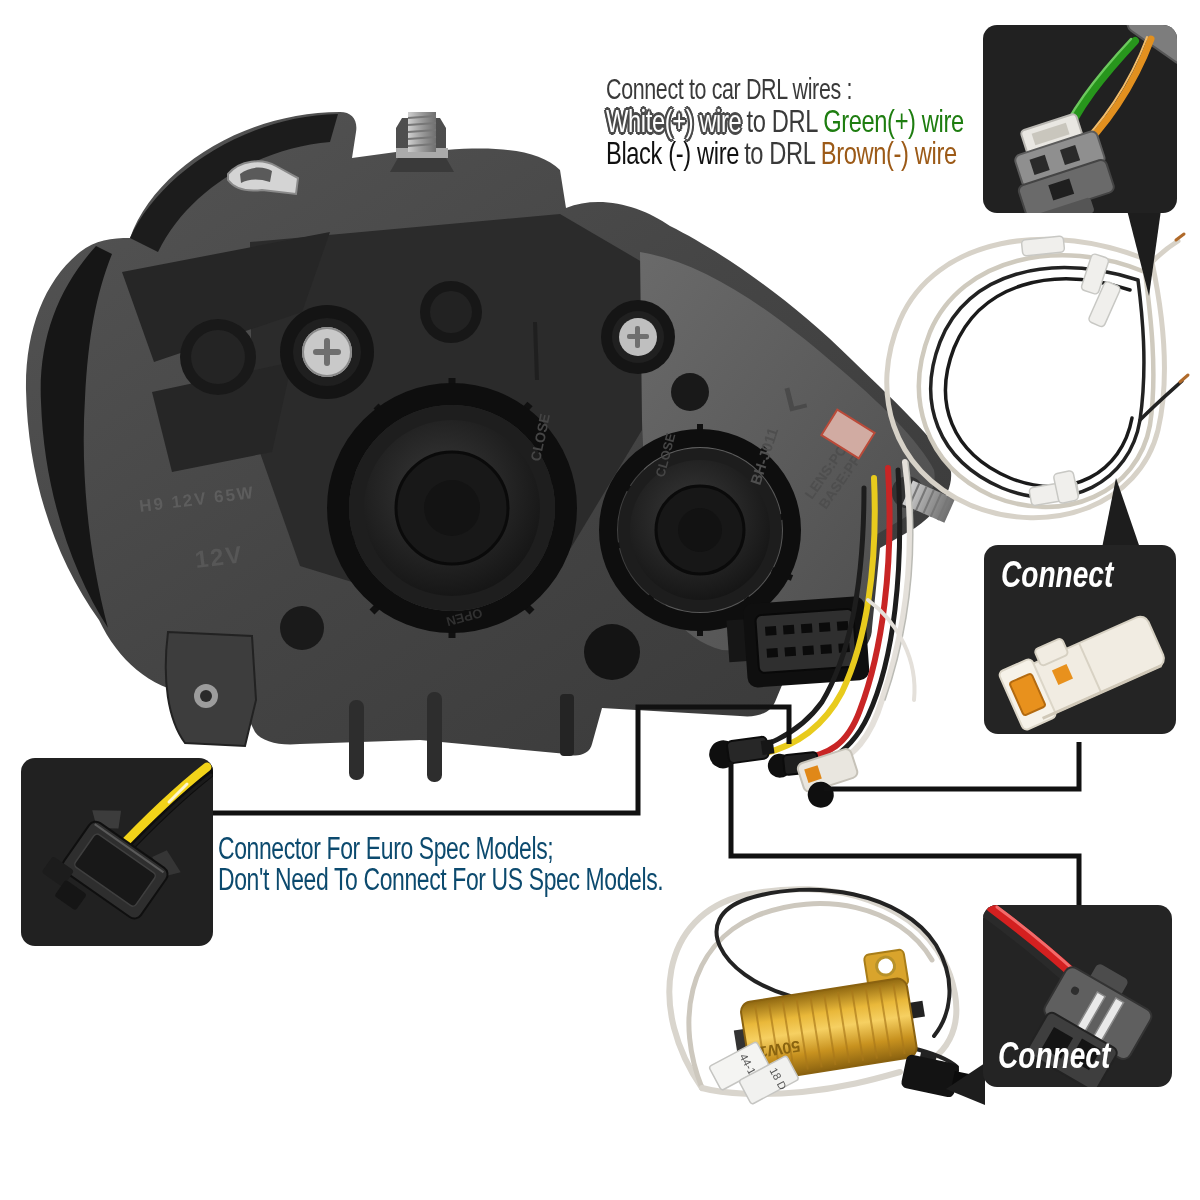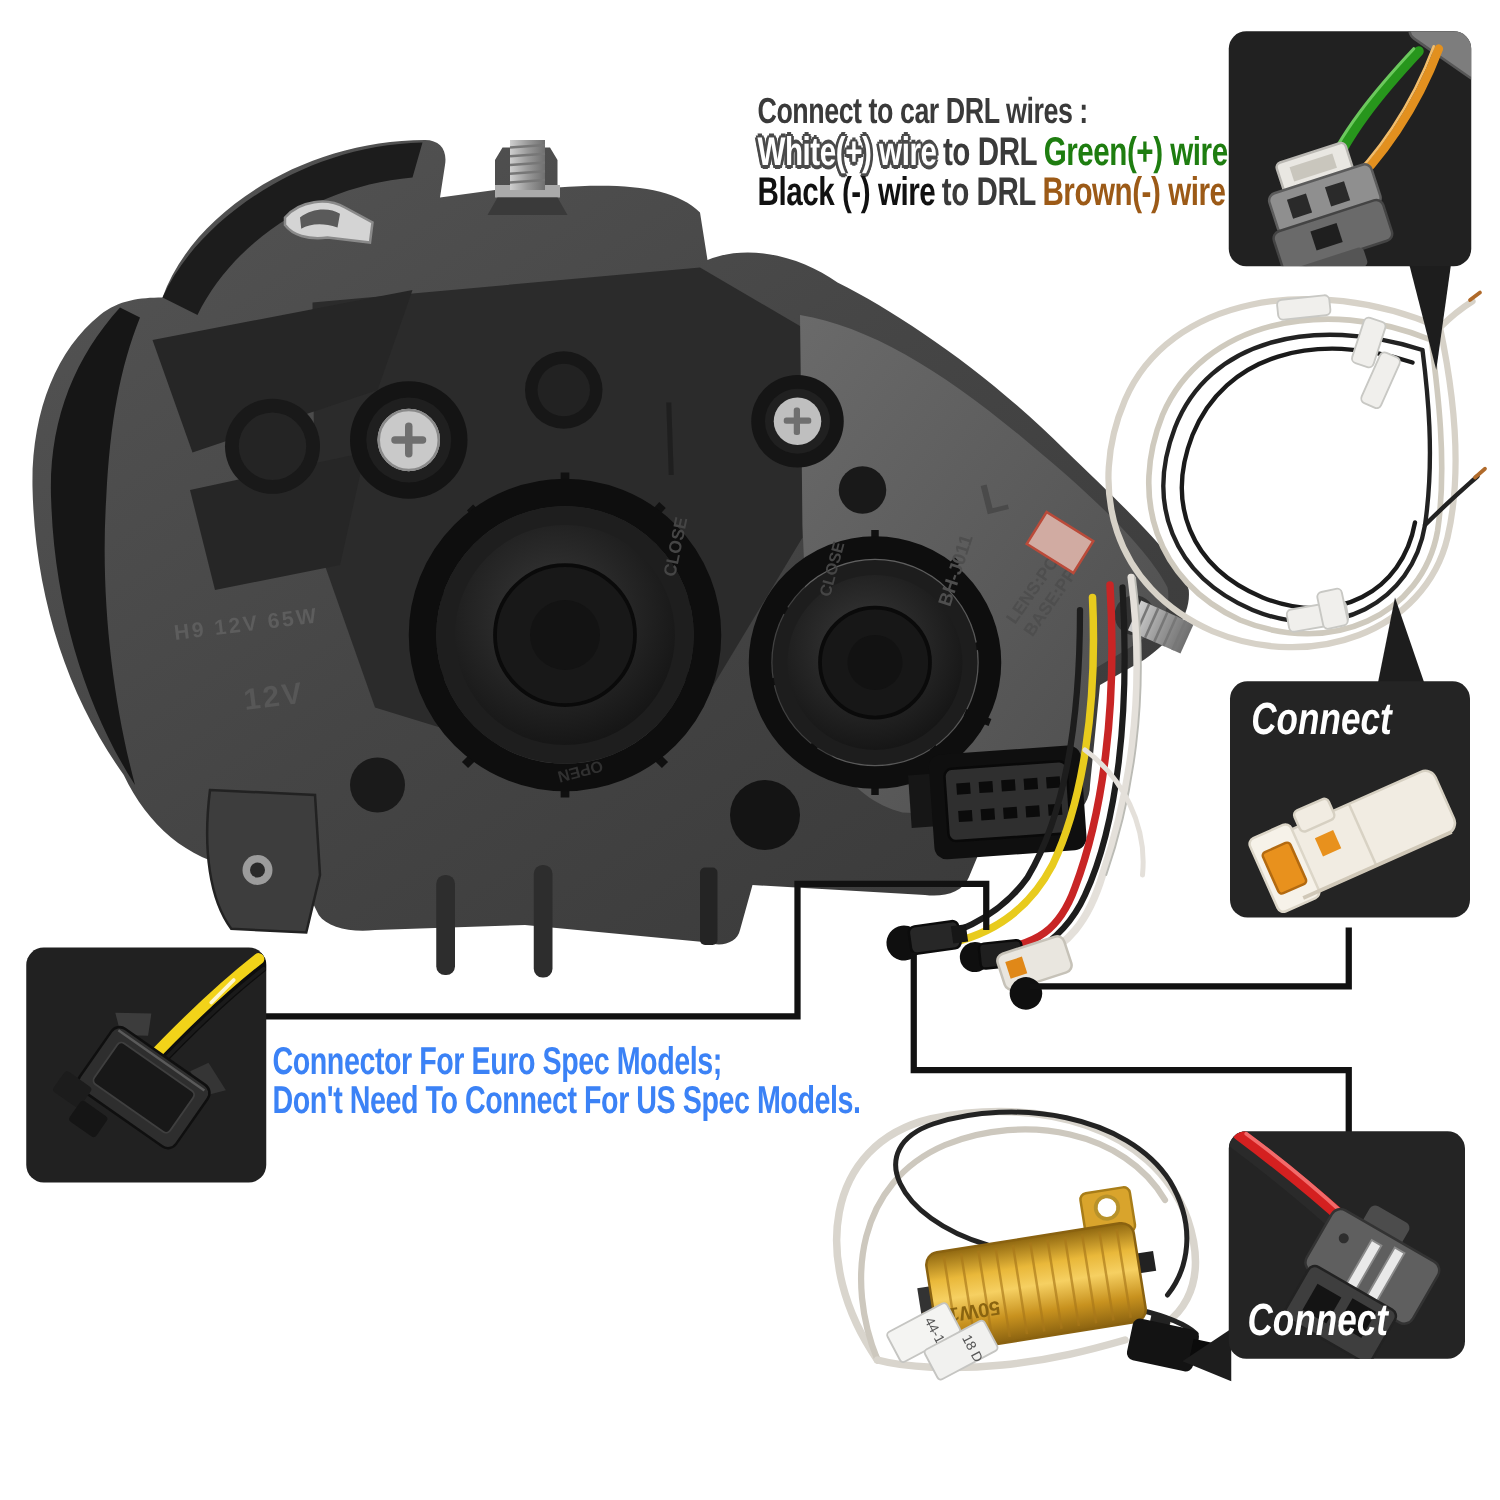--- a/index.html
+++ b/index.html
@@ -8,32 +8,32 @@
   #scene{position:absolute;left:0;top:0;z-index:1;}
   .photo-box,.connect-box{position:absolute;background:#212121;border-radius:14px;z-index:2;overflow:hidden;font-style:italic;}
   #drl-photo{left:983px;top:25px;width:194px;height:188px;}
   #euro-photo{left:21px;top:758px;width:192px;height:188px;}
   #connect-top{left:984px;top:545px;width:192px;height:189px;background:#242424;}
   #connect-bottom{left:983px;top:905px;width:189px;height:182px;background:#242424;}
   .connect-label{position:absolute;color:#ffffff;font-weight:bold;font-size:36px;
                  transform:scaleX(0.78);transform-origin:0 0;letter-spacing:0px;white-space:nowrap;}
   #connect-top .connect-label{left:17px;top:9px;}
   #connect-bottom .connect-label{left:15px;top:130px;}
-  .txt{position:absolute;z-index:3;color:#333333;font-weight:bold;}
+  .txt{position:absolute;z-index:3;color:#333333;font-weight:normal;}
   .cond{transform:scaleX(0.74);transform-origin:0 0;white-space:nowrap;letter-spacing:-0.5px;}
   #drl-note{left:606px;top:74px;}
   #drl-note .t1{font-size:29px;line-height:31px;color:#3a3a3a;}
   #drl-note .t2,#drl-note .t3{font-size:32px;line-height:32px;color:#3a3a3a;}
   .w-outline{color:#ffffff;text-shadow:-2px -2px 0 #4a4a4a,2px -2px 0 #4a4a4a,-2px 2px 0 #4a4a4a,
              2px 2px 0 #4a4a4a,-3px 0 0 #4a4a4a,3px 0 0 #4a4a4a,0 -3px 0 #4a4a4a,0 3px 0 #4a4a4a;}
   .green-t{color:#1e7d10;}
   .brown-t{color:#9c5a17;}
   .black-t{color:#111111;}
   .midsp{margin:0 7px;}
-  #euro-note{left:218px;top:833px;color:#3b82f6;}
+  #euro-note{left:218px;top:833px;color:#0c4a6e;}
   #us-note{left:218px;top:1023px;color:#282828;}
   #euro-note div,#us-note div{font-size:31px;line-height:31px;}
   .inner-svg{position:absolute;left:0;top:0;}
 </style>
 </head>
 <body>
 
 <div class="stage">
 
   <svg id="scene" width="1200" height="1200" viewBox="0 0 1200 1200">

